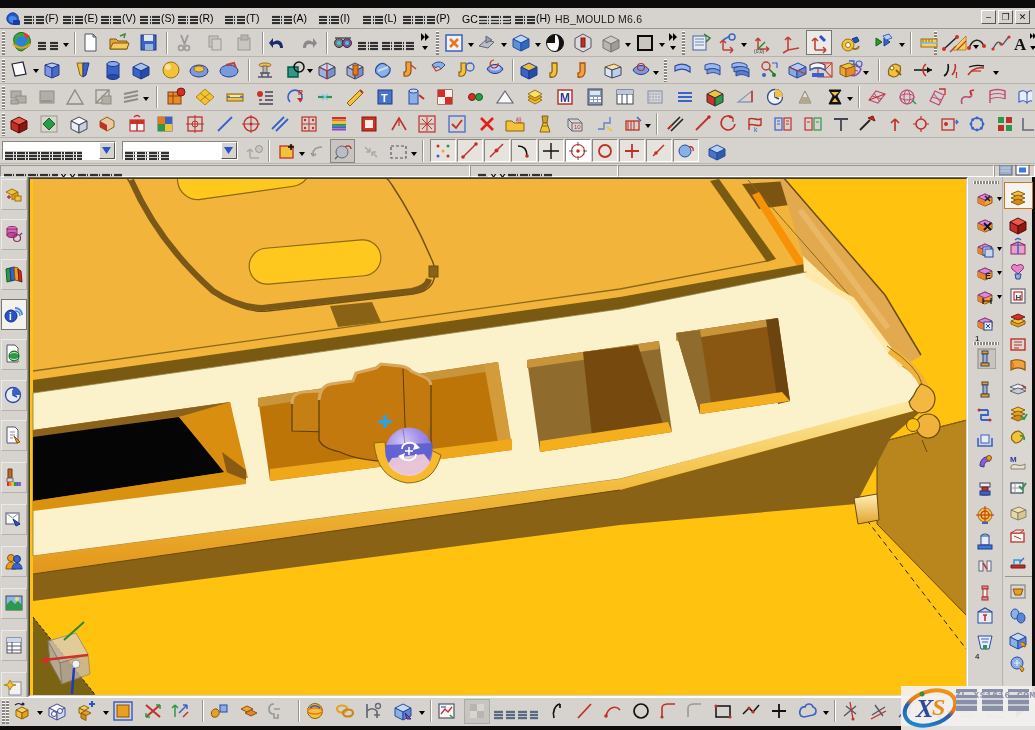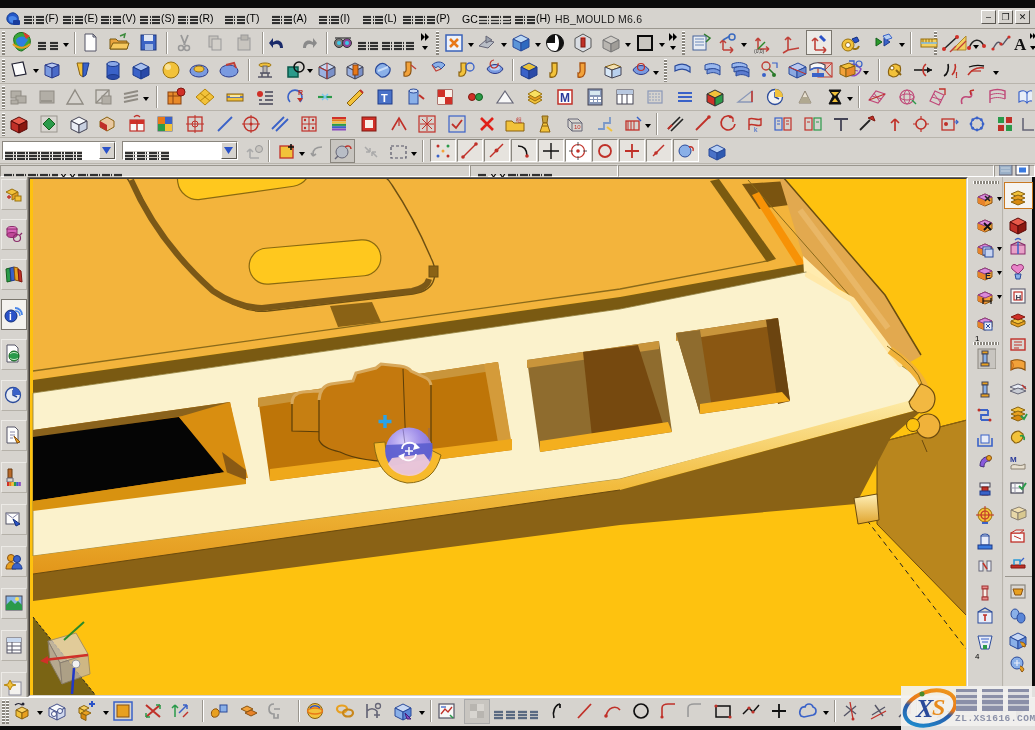--- a/index.html
+++ b/index.html
@@ -1501,12 +1501,12 @@
       <ellipse cx="0" cy="0" rx="26" ry="16.5" fill="none" stroke="url(#we)" stroke-width="4" transform="rotate(-18)"></ellipse>
       <circle cx="-8" cy="-14" r="2.5" fill="#4a8a2a"></circle>
       <text x="-14" y="9" font-family="Liberation Serif,serif" font-style="italic" font-weight="bold" font-size="26" fill="#2a4a9a">X</text>
       <text x="2" y="7" font-family="Liberation Serif,serif" font-style="italic" font-weight="bold" font-size="24" fill="#e88a1a">S</text>
     </g>
   </svg>
 <div class="abs" style="left:956px;top:689px;width:76px;height:22px;background:repeating-linear-gradient(90deg,#8a8fa8 0 21px,rgba(0,0,0,0) 21px 26px)"></div>
 <div class="abs" style="left:956px;top:692px;width:74px;height:2.5px;background:#f2f1ef;opacity:.8"></div>
 <div class="abs" style="left:956px;top:698px;width:74px;height:2px;background:#f2f1ef;opacity:.7"></div>
 <div class="abs" style="left:956px;top:704px;width:74px;height:2px;background:#f2f1ef;opacity:.6"></div>
-<div class="abs" style="left:955px;top:713px;font-size:9.5px;font-weight:bold;letter-spacing:.5px;color:#8a90a8;font-family:Liberation Mono,monospace">ZL.XS1616.COM</div>
+<div class="abs" style="left:955px;top:690px;font-size:9.5px;font-weight:bold;letter-spacing:.5px;color:#8a90a8;font-family:Liberation Mono,monospace">ZL.XS1616.COM</div>
 </body></html>

